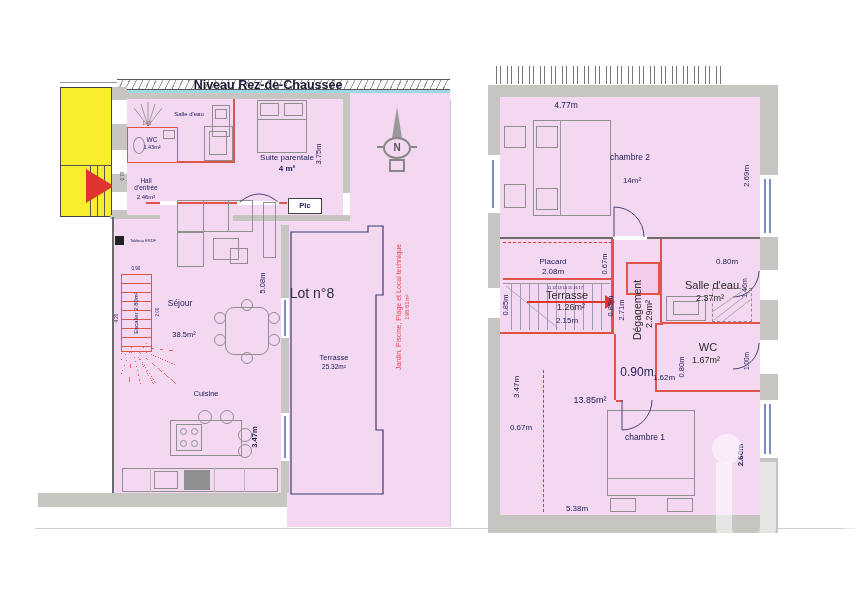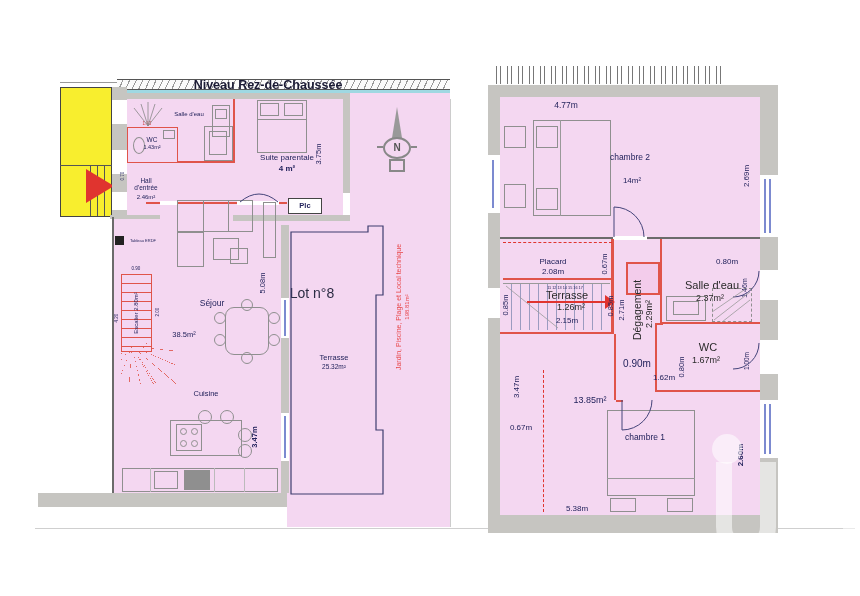--- a/index.html
+++ b/index.html
@@ -132,21 +132,21 @@
 
   <div class="lb" style="left:268px;top:62px;font-size:12.5px;font-weight:bold;color:#1b1b35;margin-top:24px;">Niveau Rez-de-Chaussée</div>
   <div class="lb" style="left:189px;top:114px;font-size:6px;">Salle d'eau</div>
   <div class="lb" style="left:152px;top:140px;font-size:6.5px;">WC</div>
   <div class="lb" style="left:152px;top:148px;font-size:5.5px;">1.43m²</div>
   <div class="lb" style="left:146px;top:185px;font-size:6.5px;width:36px;white-space:normal;">Hall d'entrée</div>
   <div class="lb" style="left:146px;top:197px;font-size:6px;">2.46m²</div>
   <div class="lb" style="left:287px;top:158px;font-size:8px;">Suite parentale</div>
   <div class="lb" style="left:287px;top:169px;font-size:8px;font-weight:bold;">4 m²</div>
   <div class="lb" style="left:305px;top:206px;font-size:7.5px;font-weight:bold;">Plc</div>
-  <div class="lb" style="left:180px;top:303px;font-size:8.5px;margin-left:32px;">Séjour</div>
+  <div class="lb" style="left:180px;top:303px;font-size:8.5px;">Séjour</div>
   <div class="lb" style="left:184px;top:335px;font-size:7.5px;">38.5m²</div>
   <div class="lb" style="left:206px;top:394px;font-size:7.5px;">Cuisine</div>
   <div class="vt" style="left:136px;top:313px;font-size:6px;">Escalier 2.80m²</div>
   <div class="lb" style="left:143px;top:241px;font-size:4px;">Tableau ERDF</div>
 
   <div class="vt" style="left:319px;top:154px;font-size:7.5px;">3.75m</div>
   <div class="vt" style="left:263px;top:283px;font-size:7.5px;">5.08m</div>
   <div class="vt" style="left:255px;top:437px;font-size:7.5px;font-weight:bold;">3.47m</div>
   <div class="lb" style="left:136px;top:269px;font-size:4.5px;">0.90</div>
   <div class="vt" style="left:158px;top:312px;font-size:4.5px;">2.00</div>
@@ -231,21 +231,21 @@
   <div class="vt" style="left:605px;top:264px;font-size:7.5px;">0.67m</div>
   <div class="lb" style="left:567px;top:296px;font-size:11px;color:#2a2a2a;">Terrasse</div>
   <div class="lb" style="left:571px;top:308px;font-size:9px;color:#2a2a2a;">1.26m²</div>
   <div class="lb" style="left:567px;top:321px;font-size:8px;">2.15m</div>
   <div class="lb" style="left:565px;top:288px;font-size:3.8px;">11 12 13 14 15 16 17</div>
   <div class="vt" style="left:506px;top:305px;font-size:7.5px;">0.85m</div>
   <div class="vt" style="left:611px;top:306px;font-size:7.5px;">0.85m</div>
   <div class="vt" style="left:622px;top:310px;font-size:7.5px;">2.71m</div>
   <div class="vt" style="left:637px;top:310px;font-size:10.5px;color:#2a2a2a;">Dégagement</div>
   <div class="vt" style="left:649px;top:314px;font-size:9px;color:#2a2a2a;">2.29m²</div>
-  <div class="lb" style="left:637px;top:364px;font-size:10px;">0.90m</div>
+  <div class="lb" style="left:637px;top:372px;font-size:12px;">0.90m</div>
   <div class="lb" style="left:712px;top:286px;font-size:11px;color:#2a2a2a;">Salle d'eau</div>
   <div class="lb" style="left:710px;top:299px;font-size:9px;color:#2a2a2a;">2.37m²</div>
   <div class="lb" style="left:727px;top:262px;font-size:8px;">0.80m</div>
   <div class="vt" style="left:744px;top:288px;font-size:7px;">1.46m</div>
   <div class="lb" style="left:708px;top:348px;font-size:11px;color:#2a2a2a;">WC</div>
   <div class="lb" style="left:706px;top:361px;font-size:9px;color:#2a2a2a;">1.67m²</div>
   <div class="lb" style="left:664px;top:378px;font-size:8px;">1.62m</div>
   <div class="vt" style="left:682px;top:367px;font-size:7.5px;">0.80m</div>
   <div class="vt" style="left:747px;top:361px;font-size:6.5px;">1.00m</div>
   <div class="lb" style="left:590px;top:401px;font-size:9px;">13.85m²</div>

